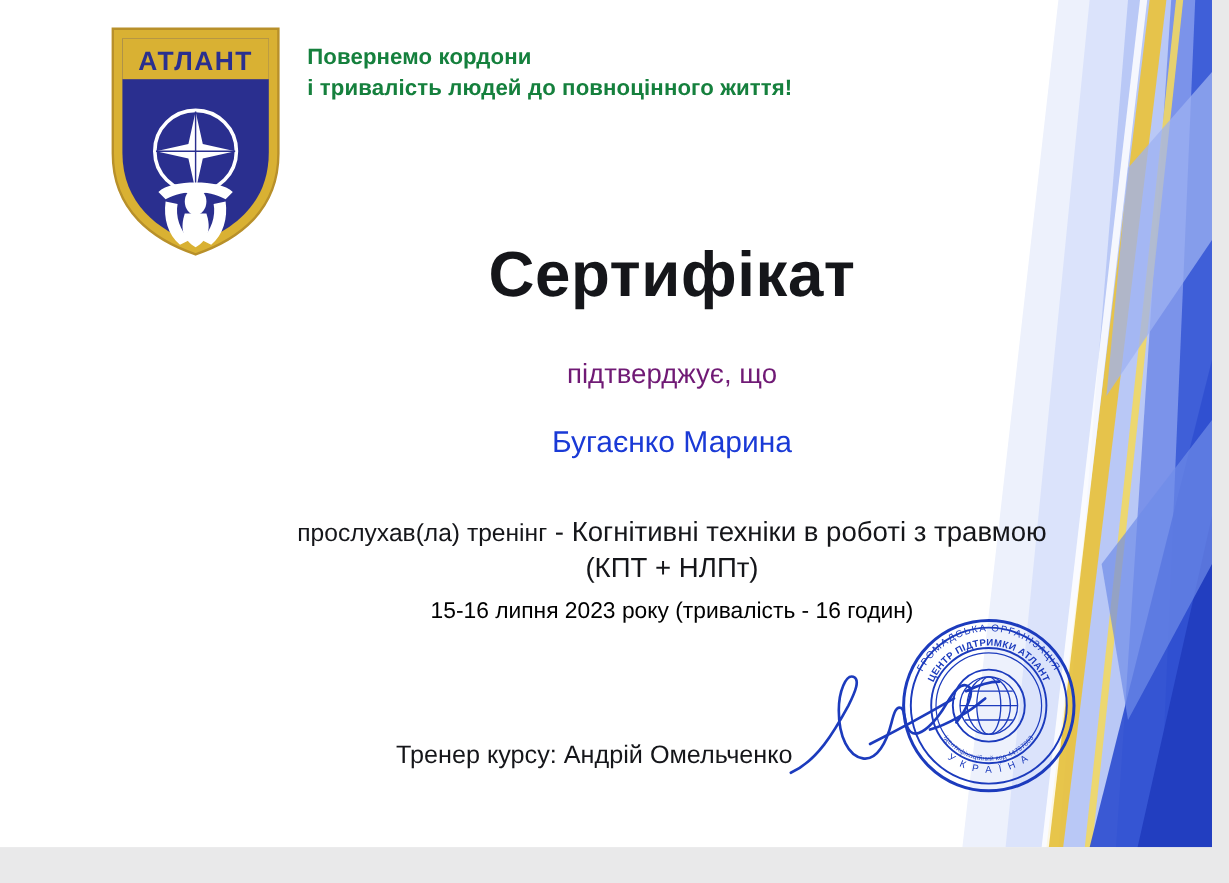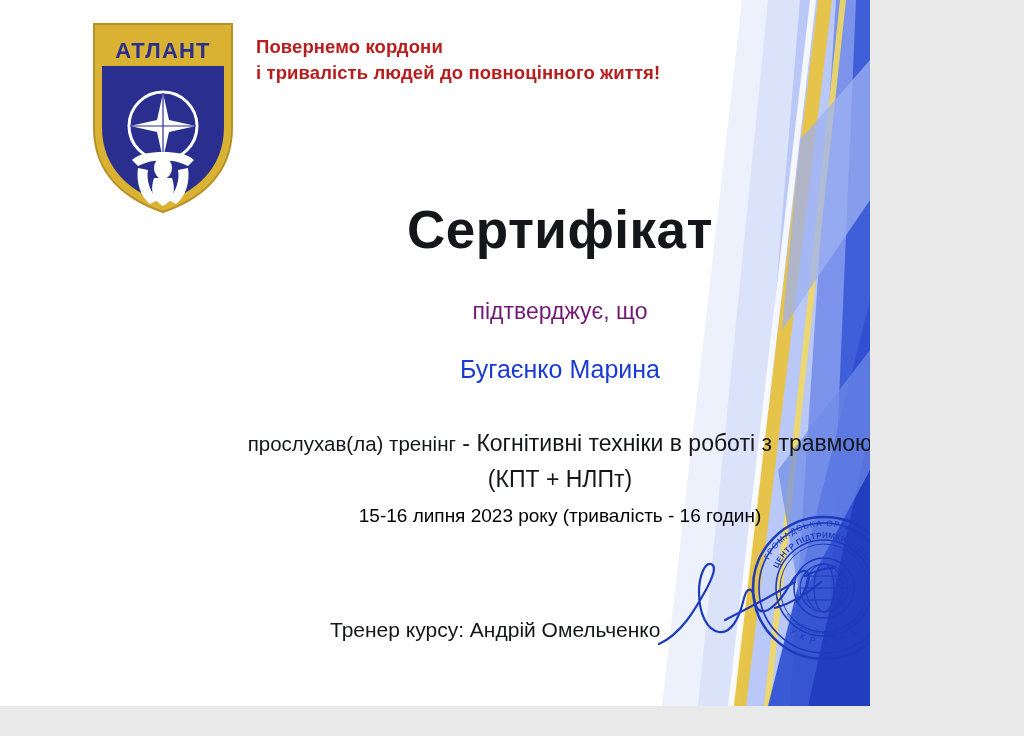--- a/index.html
+++ b/index.html
@@ -17,21 +17,21 @@
     width: 1024px;
     height: 736px;
     background: #e9e9ea;
   }
 
   
   .sheet {
     position: absolute;
     left: 0;
     top: 0;
-    width: 870px;
+    width: 1010px;
     height: 706px;
     background: #ffffff;
     overflow: hidden;
   }
 
   
   .deco {
     position: absolute;
     right: 0;
     top: 0;
@@ -48,21 +48,21 @@
     width: 150px;
     height: 200px;
   }
 
   
   .slogan {
     position: absolute;
     left: 256px;
     top: 34px;
     width: 560px;
-    color: #b91c1c;
+    color: #15803d;
     font-size: 18.5px;
     font-weight: bold;
     line-height: 1.42;
     letter-spacing: 0.1px;
   }
 
   
   .body-block {
     position: absolute;
     left: 180px;
@@ -99,21 +99,21 @@
     line-height: 1.32;
   }
 
   .course-line .lead {
     font-size: 20.5px;
   }
 
   .course-line2 {
     font-size: 23px;
     color: #15161a;
-    margin: 8px 0 0 0;
+    margin: 2px 0 0 0;
   }
 
   .date-line {
     font-size: 19px;
     color: #000000;
     margin: 12px 0 0 0;
   }
 
   
   .trainer {

